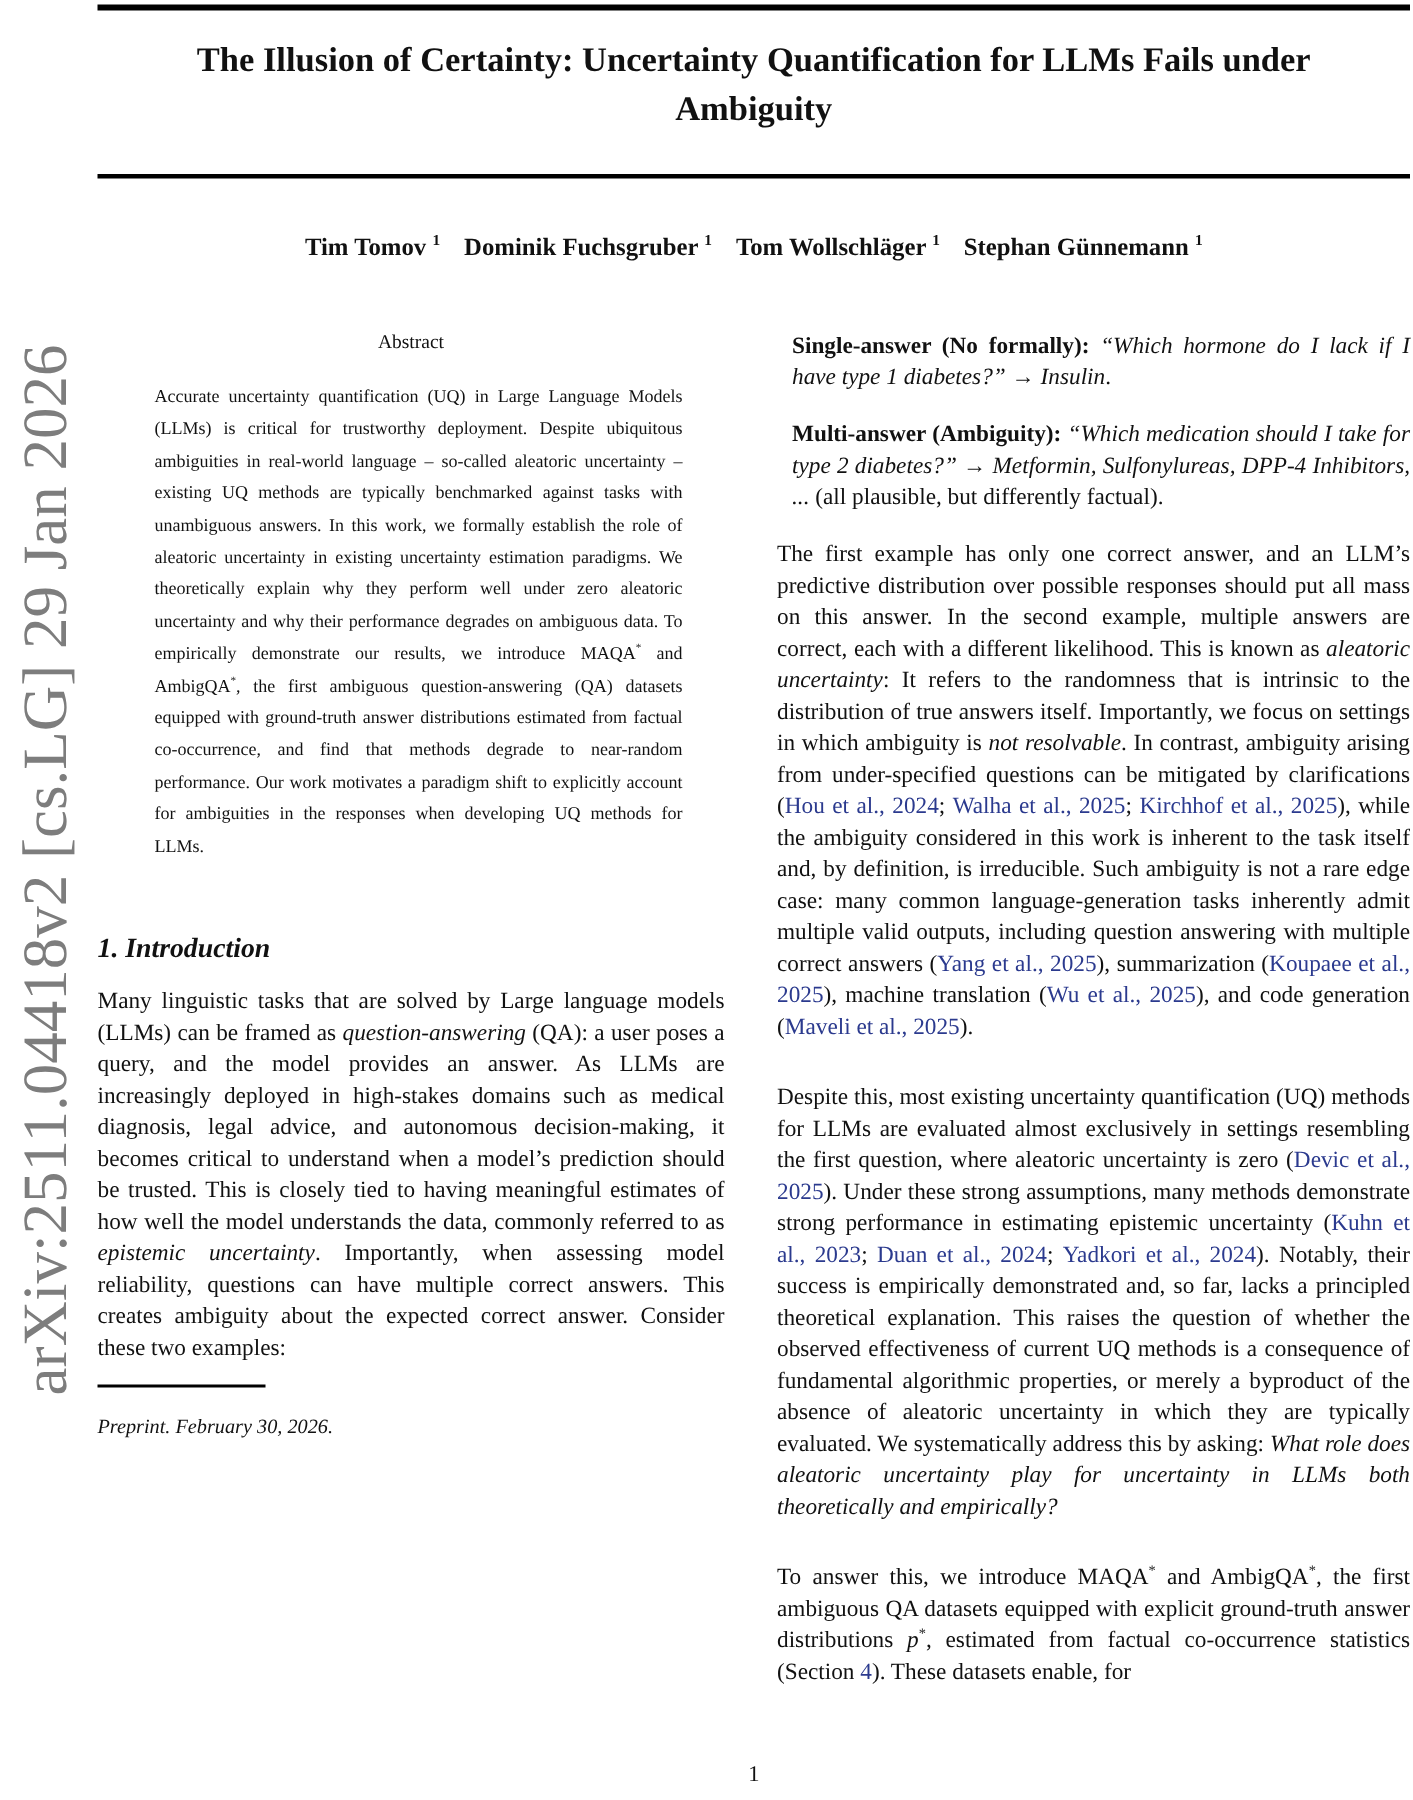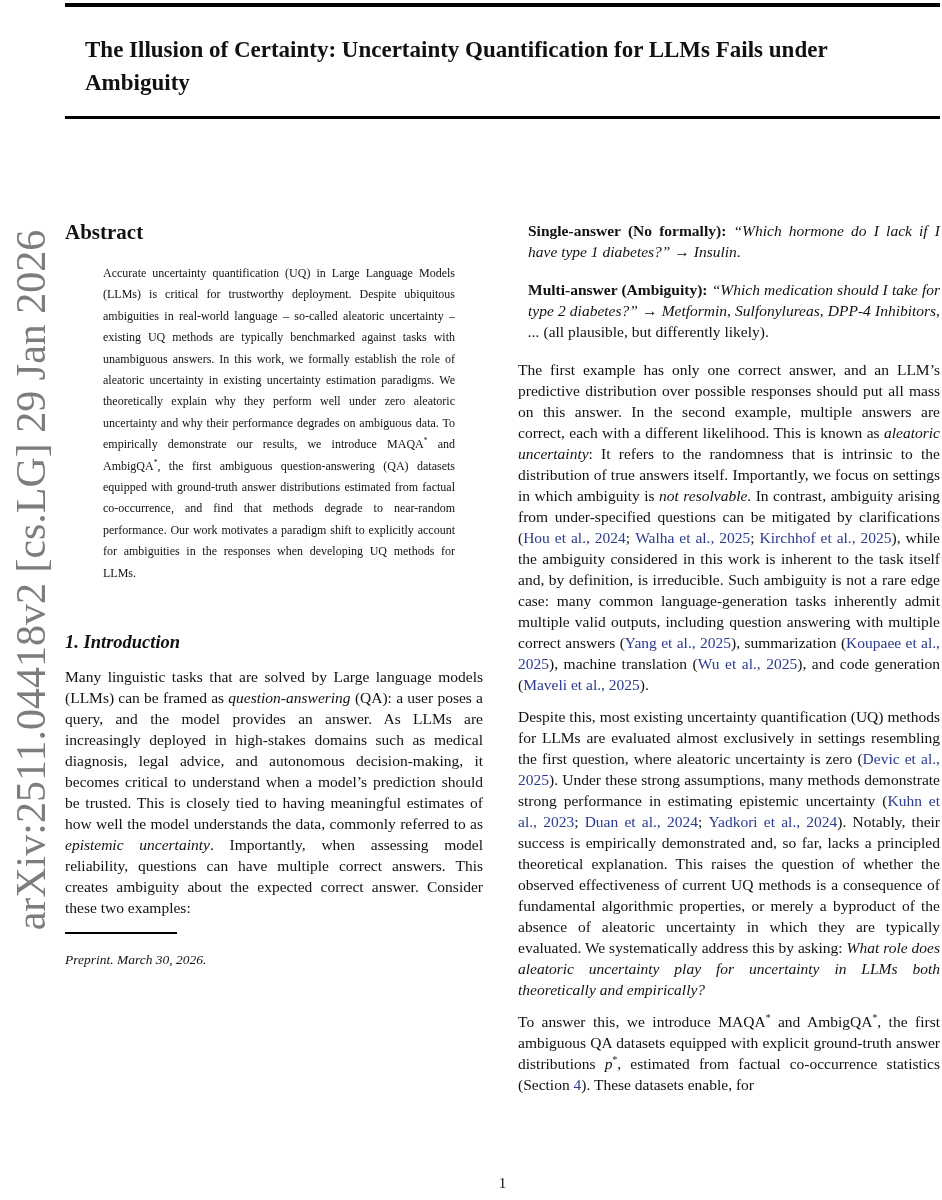--- a/index.html
+++ b/index.html
@@ -14,70 +14,71 @@
   }
   .watermark{
     position:absolute;top:580px;left:31px;
     transform:translate(-50%,-50%) rotate(-90deg);
     white-space:nowrap;font-size:42px;color:var(--watermark_gray);
   }
   .rule{position:absolute;left:65px;width:875px;background:#000;}
   .rule-top{top:3px;height:4px;}
   .rule-mid{top:116px;height:3px;}
   .title{
-    position:absolute;top:33px;left:65px;width:875px;margin:0;padding:0 20px;
-    box-sizing:border-box;text-align:left;font-size:23px;line-height:33px;font-weight:bold;
+    position:absolute;top:23px;left:65px;width:875px;margin:0;padding:0 20px;
+    box-sizing:border-box;text-align:center;font-size:23px;line-height:33px;font-weight:bold;
   }
   .authors{
     position:absolute;top:155px;left:65px;width:875px;text-align:center;
     font-weight:bold;font-size:16.5px;
   }
   .author{display:inline-block;}
   .author + .author{margin-left:16px;}
   sup{font-size:0.62em;vertical-align:super;line-height:0;}
   .col{position:absolute;top:218px;}
   .col-left{left:65px;width:418px;}
   .col-right{left:518px;width:422px;top:220px;}
-  .abstract-heading{font-weight:bold;font-size:21px;margin:2px 0 18px 0;}
+  .abstract-heading{text-align:center;font-weight:normal;font-size:13px;margin:2px 0 18px 0;}
   .abstract-text{margin:0 28px 0 38px;text-align:justify;font-size:12px;line-height:21.4px;}
   .section-heading{font-size:18.5px;font-weight:bold;margin:48px 0 13px 0;font-style:italic;}
   .body-text{margin:0;text-align:justify;font-size:15.5px;line-height:21px;}
   .example{margin:0 0 17px 10px;text-align:justify;font-size:15.5px;line-height:21px;}
   .para1{margin-top:7px;}
-  .para-gap{margin-top:11px;}
+  .para-gap{margin-top:26px;}
   .run-i{font-style:italic;}
   .run-b{font-weight:bold;}
   .run-cite{color:var(--citation);font-family:Liberation Serif, serif;}
   .footnote-rule{width:112px;height:1.5px;background:#000;margin-top:14px;}
   .footnote{margin:5px 0 0 0;font-size:13px;line-height:18px;text-align:justify;text-indent:10px;}
   .preprint{margin:18px 0 0 0;font-size:13.5px;font-style:italic;}
   .page-number{position:absolute;top:1175px;left:65px;width:875px;text-align:center;font-size:15px;}
 </style>
 </head>
 <body>
 
 <div class="page">
   <div class="watermark">arXiv:2511.04418v2  [cs.LG]  29 Jan 2026</div>
 
   <div class="rule rule-top"></div>
   <h1 class="title">The Illusion of Certainty: Uncertainty Quantification for LLMs Fails under Ambiguity</h1>
   <div class="rule rule-mid"></div>
 
+  <div class="authors"><span class="author">Tim Tomov <sup>1</sup></span><span class="author">Dominik Fuchsgruber <sup>1</sup></span><span class="author">Tom Wollschläger <sup>1</sup></span><span class="author">Stephan Günnemann <sup>1</sup></span></div>
 
   <div class="col col-left">
     <div class="abstract-heading">Abstract</div>
     <p class="abstract-text"><span>Accurate uncertainty quantification (UQ) in Large Language Models (LLMs) is critical for trustworthy deployment. Despite ubiquitous ambiguities in real-world language – so-called aleatoric uncertainty – existing UQ methods are typically benchmarked against tasks with unambiguous answers. In this work, we formally establish the role of aleatoric uncertainty in existing uncertainty estimation paradigms. We theoretically explain why they perform well under zero aleatoric uncertainty and why their performance degrades on ambiguous data. To empirically demonstrate our results, we introduce MAQA</span><sup>*</sup><span> and AmbigQA</span><sup>*</sup><span>, the first ambiguous question-answering (QA) datasets equipped with ground-truth answer distributions estimated from factual co-occurrence, and find that methods degrade to near-random performance. Our work motivates a paradigm shift to explicitly account for ambiguities in the responses when developing UQ methods for LLMs.</span></p>
     <h2 class="section-heading">1. Introduction</h2>
     <p class="body-text"><span>Many linguistic tasks that are solved by Large language models (LLMs) can be framed as </span><span class="run-i">question-answering</span><span> (QA): a user poses a query, and the model provides an answer. As LLMs are increasingly deployed in high-stakes domains such as medical diagnosis, legal advice, and autonomous decision-making, it becomes critical to understand when a model’s prediction should be trusted. This is closely tied to having meaningful estimates of how well the model understands the data, commonly referred to as </span><span class="run-i">epistemic uncertainty</span><span>. Importantly, when assessing model reliability, questions can have multiple correct answers. This creates ambiguity about the expected correct answer. Consider these two examples:</span></p>
     <div class="footnote-rule"></div>
-    <p class="preprint">Preprint. March 30, 2026.</p>
+    <p class="preprint">Preprint. February 30, 2026.</p>
   </div>
 
   <div class="col col-right">
     <p class="example"><span class="run-b">Single-answer (No formally): </span><span class="run-i">“Which hormone do I lack if I have type 1 diabetes?”</span><span> → </span><span class="run-i">Insulin</span><span>.</span></p>
-    <p class="example"><span class="run-b">Multi-answer (Ambiguity): </span><span class="run-i">“Which medication should I take for type 2 diabetes?”</span><span> → </span><span class="run-i">Metformin, Sulfonylureas, DPP-4 Inhibitors, ...</span><span> (all plausible, but differently likely).</span></p>
+    <p class="example"><span class="run-b">Multi-answer (Ambiguity): </span><span class="run-i">“Which medication should I take for type 2 diabetes?”</span><span> → </span><span class="run-i">Metformin, Sulfonylureas, DPP-4 Inhibitors, ...</span><span> (all plausible, but differently factual).</span></p>
     <p class="body-text para1"><span>The first example has only one correct answer, and an LLM’s predictive distribution over possible responses should put all mass on this answer. In the second example, multiple answers are correct, each with a different likelihood. This is known as </span><span class="run-i">aleatoric uncertainty</span><span>: It refers to the randomness that is intrinsic to the distribution of true answers itself. Importantly, we focus on settings in which ambiguity is </span><span class="run-i">not resolvable</span><span>. In contrast, ambiguity arising from under-specified questions can be mitigated by clarifications (</span><span class="run-cite">Hou et al., 2024</span><span>; </span><span class="run-cite">Walha et al., 2025</span><span>; </span><span class="run-cite">Kirchhof et al., 2025</span><span>), while the ambiguity considered in this work is inherent to the task itself and, by definition, is irreducible. Such ambiguity is not a rare edge case: many common language-generation tasks inherently admit multiple valid outputs, including question answering with multiple correct answers (</span><span class="run-cite">Yang et al., 2025</span><span>), summarization (</span><span class="run-cite">Koupaee et al., 2025</span><span>), machine translation (</span><span class="run-cite">Wu et al., 2025</span><span>), and code generation (</span><span class="run-cite">Maveli et al., 2025</span><span>).</span></p>
     <p class="body-text para-gap"><span>Despite this, most existing uncertainty quantification (UQ) methods for LLMs are evaluated almost exclusively in settings resembling the first question, where aleatoric uncertainty is zero (</span><span class="run-cite">Devic et al., 2025</span><span>). Under these strong assumptions, many methods demonstrate strong performance in estimating epistemic uncertainty (</span><span class="run-cite">Kuhn et al., 2023</span><span>; </span><span class="run-cite">Duan et al., 2024</span><span>; </span><span class="run-cite">Yadkori et al., 2024</span><span>). Notably, their success is empirically demonstrated and, so far, lacks a principled theoretical explanation. This raises the question of whether the observed effectiveness of current UQ methods is a consequence of fundamental algorithmic properties, or merely a byproduct of the absence of aleatoric uncertainty in which they are typically evaluated. We systematically address this by asking: </span><span class="run-i">What role does aleatoric uncertainty play for uncertainty in LLMs both theoretically and empirically?</span></p>
     <p class="body-text para-gap"><span>To answer this, we introduce MAQA</span><sup>*</sup><span> and AmbigQA</span><sup>*</sup><span>, the first ambiguous QA datasets equipped with explicit ground-truth answer distributions </span><span class="run-i">p</span><sup>*</sup><span>, estimated from factual co-occurrence statistics (Section </span><span class="run-cite">4</span><span>). These datasets enable, for</span></p>
   </div>
 
   <div class="page-number">1</div>
 </div>
 
 </body></html>

